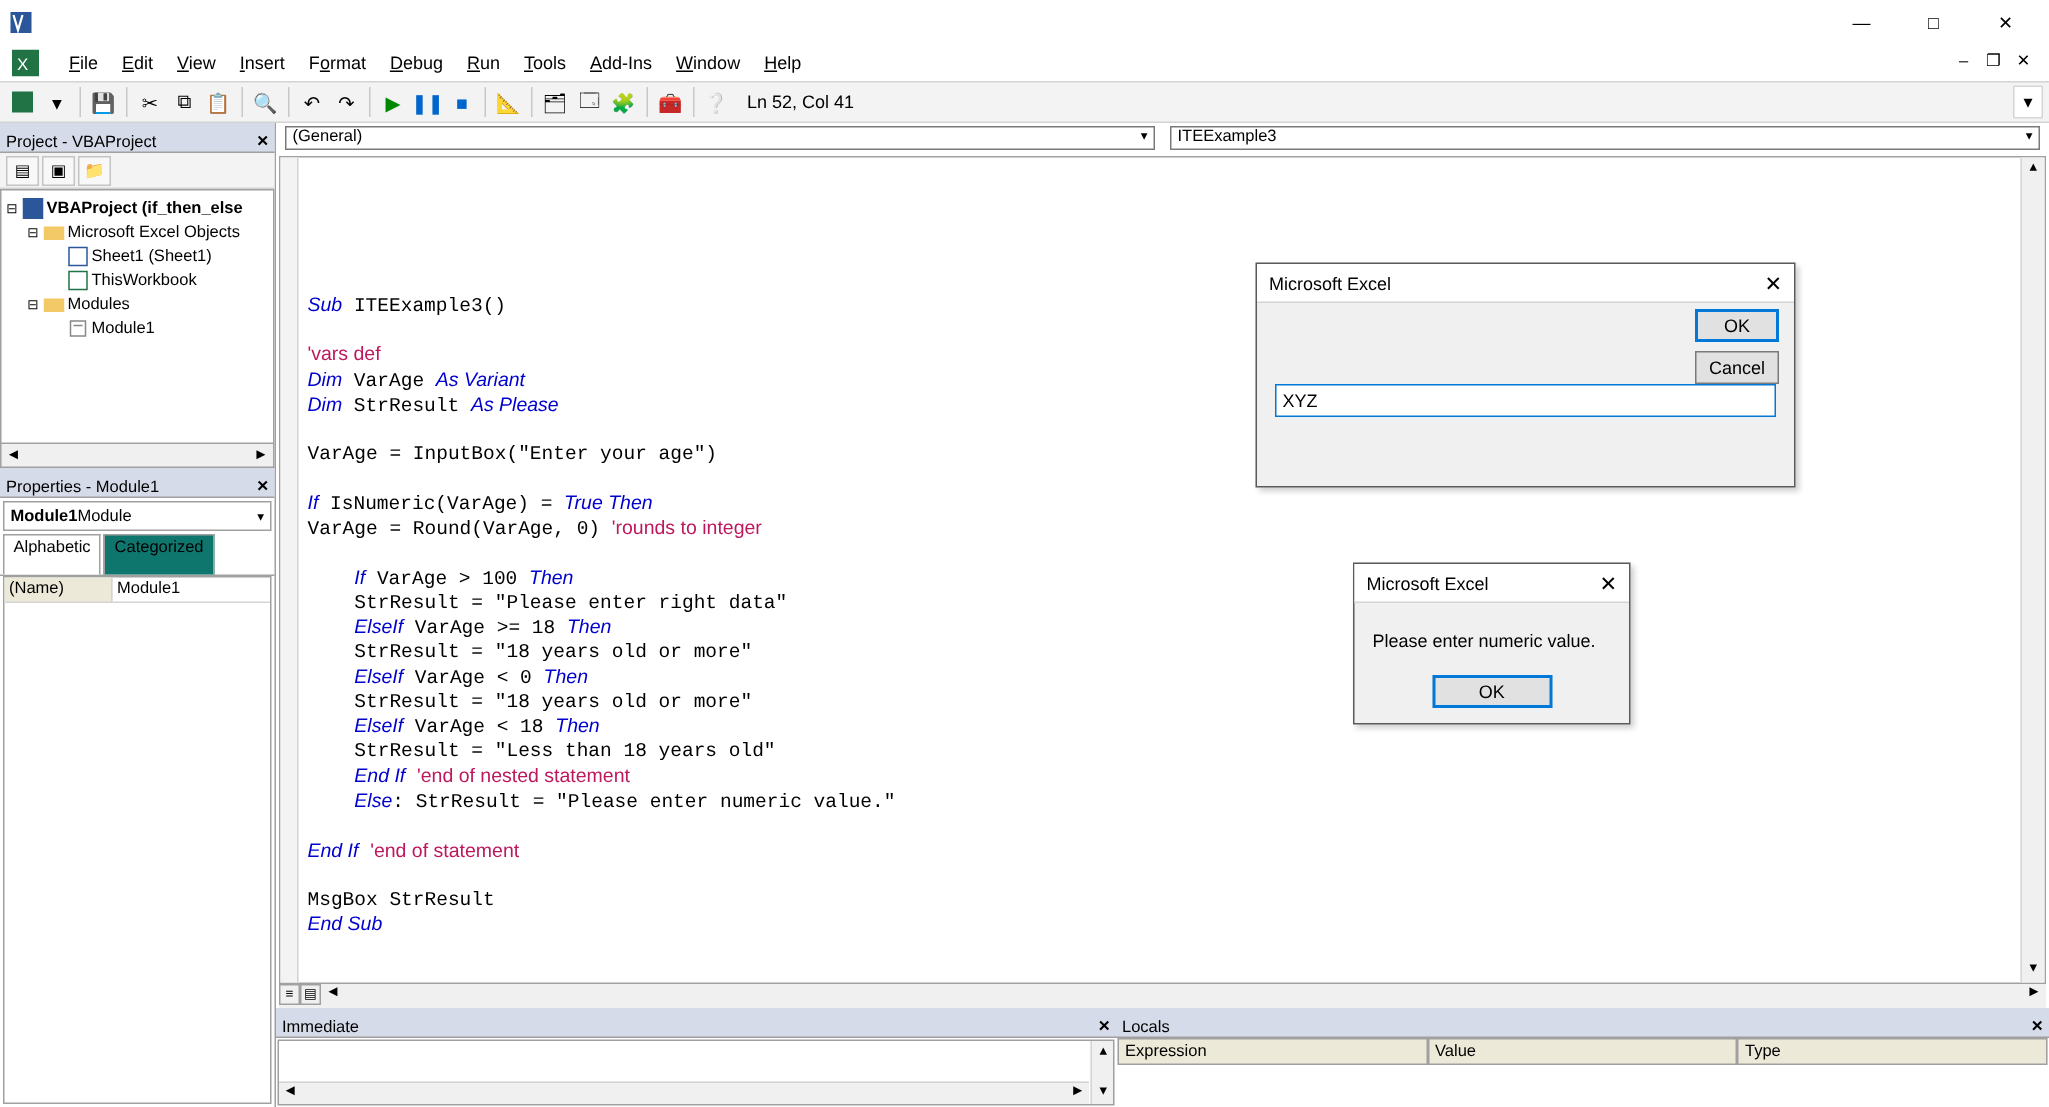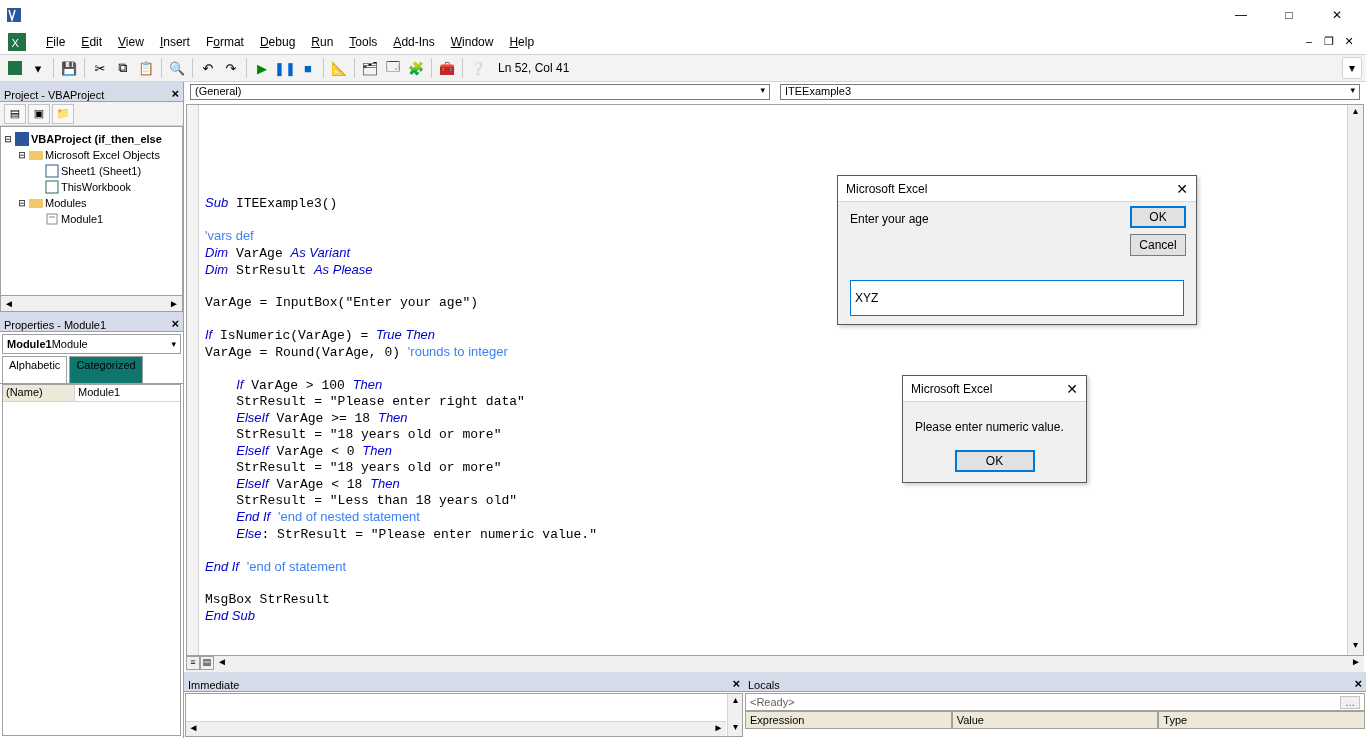--- a/index.html
+++ b/index.html
@@ -64,21 +64,21 @@
 
 .code-combos { height: 20px; display: flex; gap: 10px; padding: 2px 6px; background: #fff; }
 .code-combo { flex: 1; border: 1px solid #7a7a7a; display: flex; align-items: flex-start; padding: 0 4px; font-size: 11px; }
 .code-combo .caret { margin-left: auto; font-size: 9px; }
 
 
 .code-wrap { flex: 1; display: flex; background: #fff; border: 1px solid #a0a0a0; margin: 2px 2px 0 2px; position: relative; }
 .code-gutter { width: 12px; background: #f3f3f3; border-right: 1px solid #d4d4d4; }
 .code-editor { flex: 1; padding: 90px 6px 6px 6px; font-family: "Courier New", monospace; font-size: 13px; line-height: 16px; white-space: pre; overflow: hidden; }
 .kw { color: #0000cd; font-style: italic; }
-.cm { color: #3b82f6; }
+.cm { color: #be185d; }
 .code-vscroll { width: 16px; background: #f0f0f0; border-left: 1px solid #d4d4d4; display: flex; flex-direction: column; }
 .code-vscroll .ar { height: 16px; text-align: center; font-size: 10px; }
 .code-bottom { height: 16px; display: flex; background: #f0f0f0; margin: 0 2px; }
 .code-bottom .view-btn { width: 14px; height: 14px; border: 1px solid #a0a0a0; font-size: 9px; text-align: center; }
 .code-bottom .hbar { flex: 1; }
 .code-bottom .ar { width: 16px; text-align: center; font-size: 10px; }
 
 
 .bottom-panes { height: 66px; display: flex; }
 .immediate-pane { width: 560px; display: flex; flex-direction: column; }
@@ -91,21 +91,21 @@
 .locals-ready .dots { margin-left: auto; border: 1px solid #c4c4c4; padding: 0 4px; background: #f0f0f0; font-size: 10px; }
 .locals-headers { display: flex; height: 18px; margin: 0 1px; }
 .locals-col { flex: 1; border: 1px solid #a0a0a0; background: #ece9d8; padding: 2px 4px; font-size: 11px; }
 
 
 .dialog { position: absolute; background: #f0f0f0; border: 1px solid #5a5a5a; box-shadow: 2px 2px 4px rgba(0,0,0,0.2); }
 .dlg-title { height: 26px; display: flex; align-items: center; padding: 0 8px; background: #fff; border-bottom: 1px solid #d4d4d4; font-size: 12px; }
 .dlg-title .dlg-close { margin-left: auto; font-size: 14px; }
 .dlg-body { padding: 10px 12px; }
 .dlg-prompt { font-size: 12px; margin-bottom: 10px; }
-.dlg-input { width: 100%; height: 36px; border: 1px solid #0078d7; padding: 0 4px; font-size: 12px; }
+.dlg-input { width: 100%; height: 22px; border: 1px solid #0078d7; padding: 0 4px; font-size: 12px; }
 .dlg-btns { position: absolute; top: 30px; right: 10px; display: flex; flex-direction: column; gap: 6px; }
 .dlg-btn { width: 56px; height: 22px; border: 1px solid #7a7a7a; background: #e1e1e1; font-size: 12px; display: flex; align-items: center; justify-content: center; }
 .dlg-btn.primary { border: 2px solid #0078d7; }
 .dlg-btn-row { display: flex; justify-content: center; padding: 8px 0 10px; }
 .dlg-btn-row .dlg-btn { width: 80px; border: 2px solid #0078d7; background: #e1e1e1; }
 
 svg.ico { width: 16px; height: 16px; }
 </style>
 </head>
 <body>
@@ -312,21 +312,20 @@
           <div style="flex:1"></div>
           <div class="ar">▾</div>
         </div>
 
       <div class="dialog" style="left:650px; top:70px; width:360px; height:150px;">
         <div class="dlg-title">
           <span>Microsoft Excel</span>
           <span class="dlg-close">✕</span>
         </div>
         <div class="dlg-body">
-          <div class="dlg-prompt">Enter your age</div>
           <div style="height:44px;"></div>
           <input class="dlg-input" value="XYZ" style="">
         </div>
         <div class="dlg-btns">
           <div class="dlg-btn primary">OK</div>
           <div class="dlg-btn">Cancel</div>
         </div>
       </div>
 
       <div class="dialog" style="left:715px; top:270px; width:185px;">
@@ -368,24 +367,20 @@
               <div style="flex:1"></div>
               <div class="ar">►</div>
             </div>
         </div>
       </div>
       <div class="locals-pane">
         <div class="pane-header">
           <span>Locals</span>
           <span class="close-x">×</span>
         </div>
-        <div class="locals-ready">
-          <span>&lt;Ready&gt;</span>
-          <span class="dots">…</span>
-        </div>
         <div class="locals-headers">
           <div class="locals-col">Expression</div>
           <div class="locals-col">Value</div>
           <div class="locals-col">Type</div>
         </div>
       </div>
     </div>
   </div>
 </div>
 

